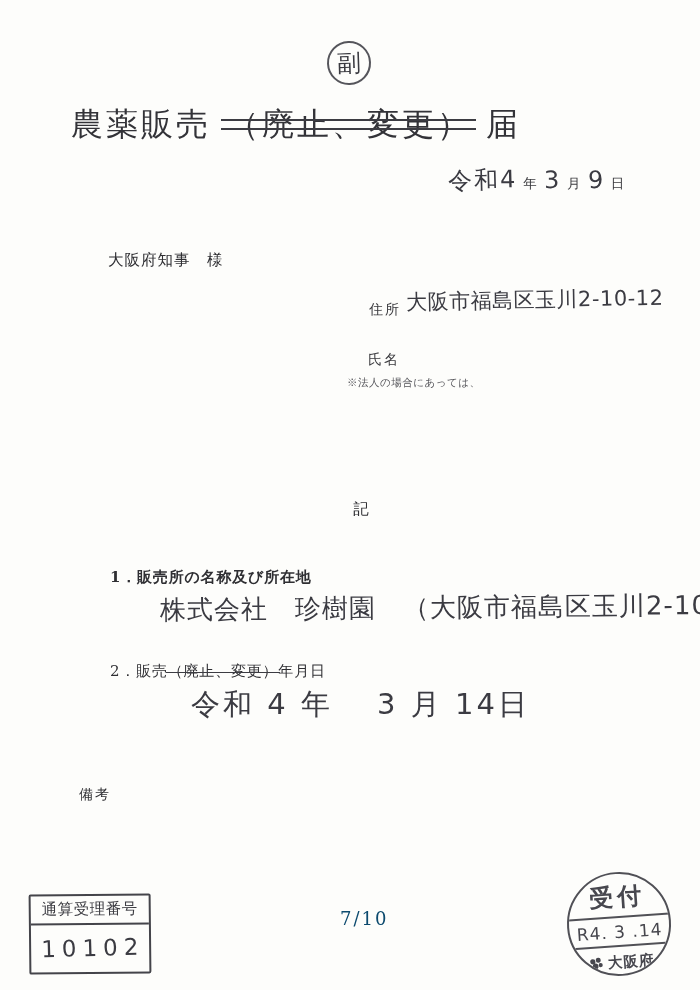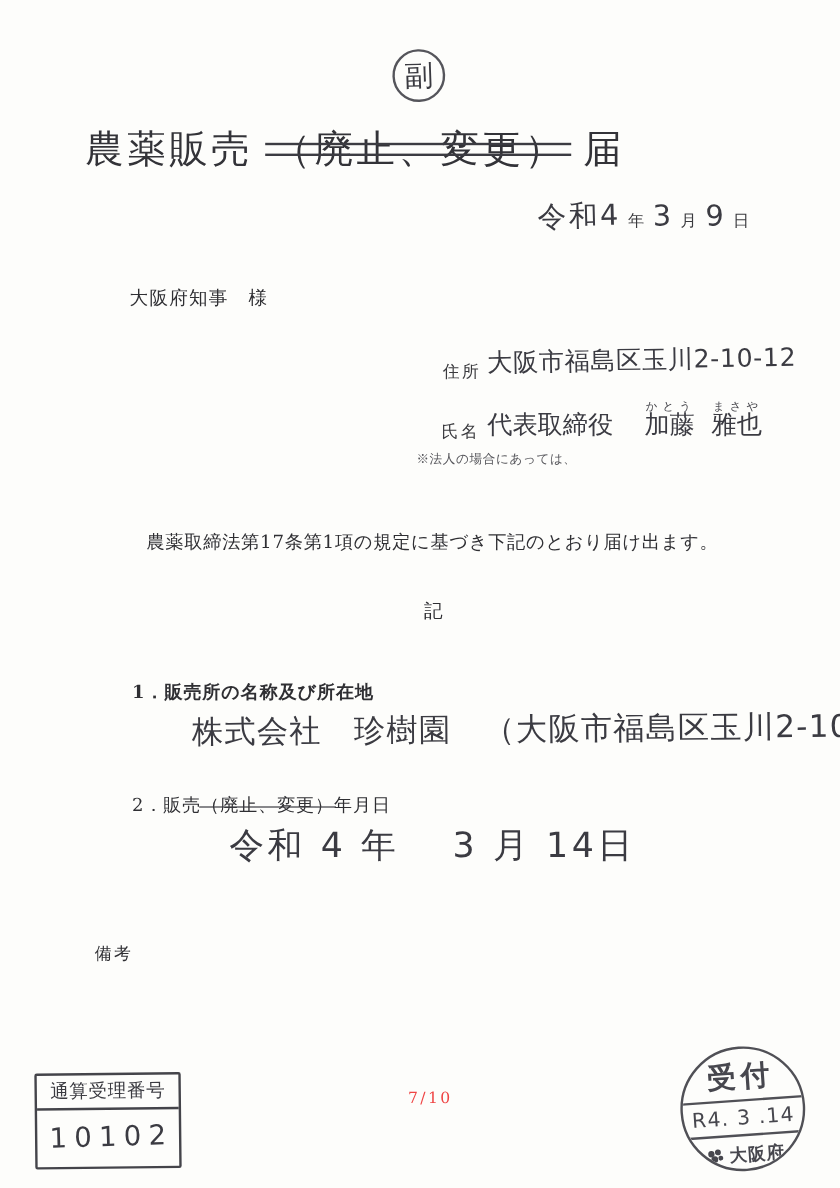--- a/index.html
+++ b/index.html
@@ -34,21 +34,21 @@
   
   .hw{font-family:"DejaVu Sans","Liberation Sans",sans-serif;color:#3b3b42;}
   
   .date1{
     position:absolute;left:448px;top:164px;display:flex;align-items:baseline;
     white-space:nowrap;
   }
   .date1 .num{font-size:24px;letter-spacing:2px;transform:rotate(-1.5deg);}
   .date1 .suf{font-size:13.5px;color:#3a3a3e;margin:0 7px 0 6px;}
   
-  .addressee{position:absolute;left:108px;top:238px;font-size:15.5px;letter-spacing:1px;}
+  .addressee{position:absolute;left:108px;top:250px;font-size:15.5px;letter-spacing:1px;}
   
   .lab{position:absolute;font-size:14px;color:#3a3a3e;letter-spacing:2px;}
   .lab-address{left:369px;top:301px;}
   .lab-name{left:368px;top:351px;}
   .hw-address{position:absolute;left:406px;top:286px;font-size:21px;letter-spacing:0.5px;transform:rotate(-1deg);white-space:nowrap;}
   .hw-company{position:absolute;left:412px;top:309px;font-size:21px;white-space:nowrap;}
   .hw-fullname{position:absolute;left:406px;top:334px;font-size:21px;white-space:nowrap;}
   .hw-company ruby rt,.hw-fullname ruby rt{font-size:9.5px;letter-spacing:2px;color:#45454b;}
   .sp1{display:inline-block;width:14px;}
   .sp2{display:inline-block;width:26px;}
@@ -72,21 +72,21 @@
     border:2px solid #44444a;border-radius:2px;transform:rotate(-0.6deg);
   }
   .serial-box .serial-label{
     height:27px;border-bottom:2px solid #44444a;display:flex;align-items:center;
     justify-content:center;font-size:15.5px;letter-spacing:0.5px;color:#3a3a40;white-space:nowrap;
   }
   .serial-box .serial-value{
     height:45px;display:flex;align-items:center;padding-left:10px;
     font-size:23px;letter-spacing:6px;transform:rotate(-1deg);
   }
-  .page-number{position:absolute;left:340px;top:908px;font-size:13px;letter-spacing:2px;color:#ef4444;}
+  .page-number{position:absolute;left:340px;top:908px;font-size:18px;letter-spacing:2px;color:#0c4a6e;}
   
   .reception-stamp{
     position:absolute;left:567px;top:872px;width:104px;height:104px;
     border:2.5px solid #505056;border-radius:50%;overflow:hidden;
     color:#47474e;transform:rotate(-4deg);box-sizing:border-box;
   }
   .reception-stamp .sec{display:flex;align-items:center;justify-content:center;white-space:nowrap;}
   .stamp-title{height:38px;font-size:24px;letter-spacing:4px;padding-top:4px;font-weight:bold;}
   .stamp-divider{height:0;border-top:2px solid #505056;width:110%;margin-left:-5%;}
   .stamp-date{height:27px;font-size:17px;letter-spacing:1px;font-family:"DejaVu Sans","Liberation Sans",sans-serif;}
@@ -115,27 +115,23 @@
     <span class="suf">日</span>
   </div>
 
   <div class="addressee">大阪府知事　様</div>
 
   <div class="lab lab-address">住所</div>
   <div class="hw-address hw">大阪市福島区玉川2-10-12</div>
 
 
   <div class="lab lab-name">氏名</div>
-  <div class="hw-fullname hw">
-    <span>代表取締役</span><span class="sp2"></span><ruby><span>加藤</span><rt>かとう</rt></ruby><span class="sp1"></span><ruby><span>雅也</span><rt>まさや</rt></ruby>
-  </div>
 
   <div class="corp-note">※法人の場合にあっては、</div>
 
-  <div class="declaration">農薬取締法第17条第1項の規定に基づき下記のとおり届け出ます。</div>
 
   <div class="ki">記</div>
 
   <div class="item-label item1-label">1．販売所の名称及び所在地</div>
   <div class="item1-value hw">株式会社　珍樹園　（大阪市福島区玉川2-10-12）</div>
 
   <div class="item-label item2-label">
     <span>2．販売</span><span class="struck1"><span>（廃止、変更）</span><span class="line"></span></span><span>年月日</span>
   </div>
   <div class="item2-value hw">令和 4 年　 3 月 14日</div>

